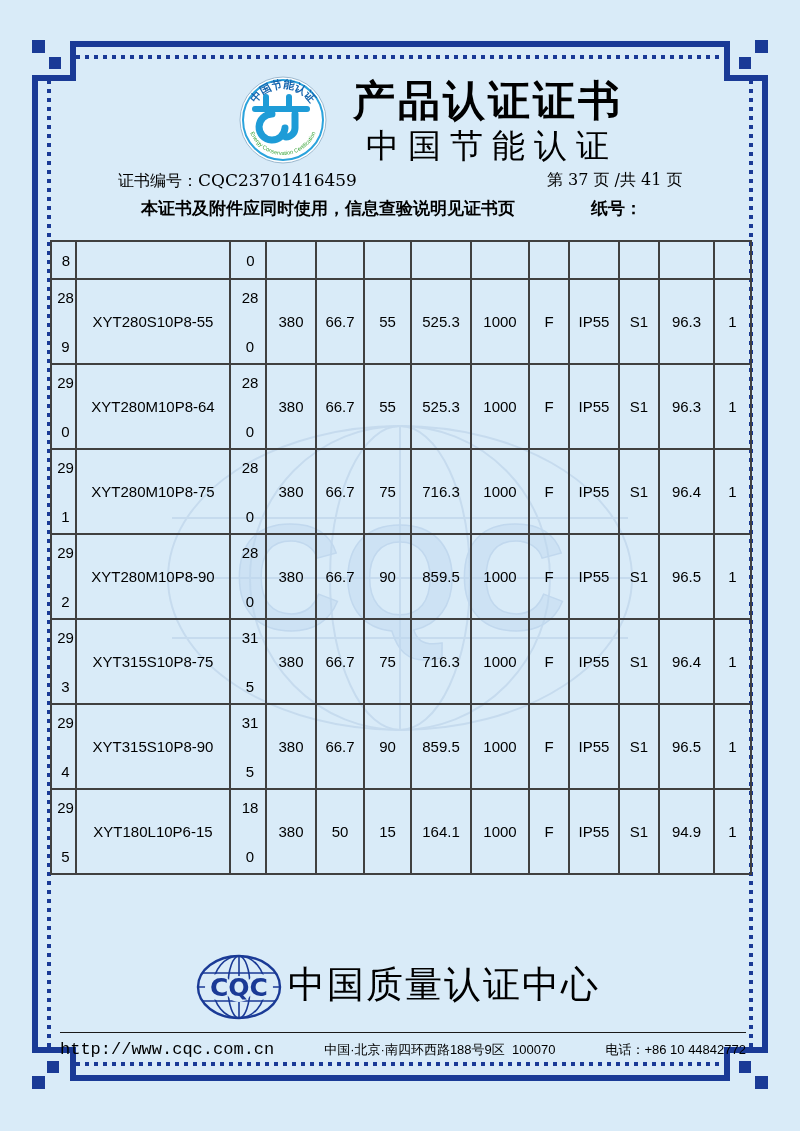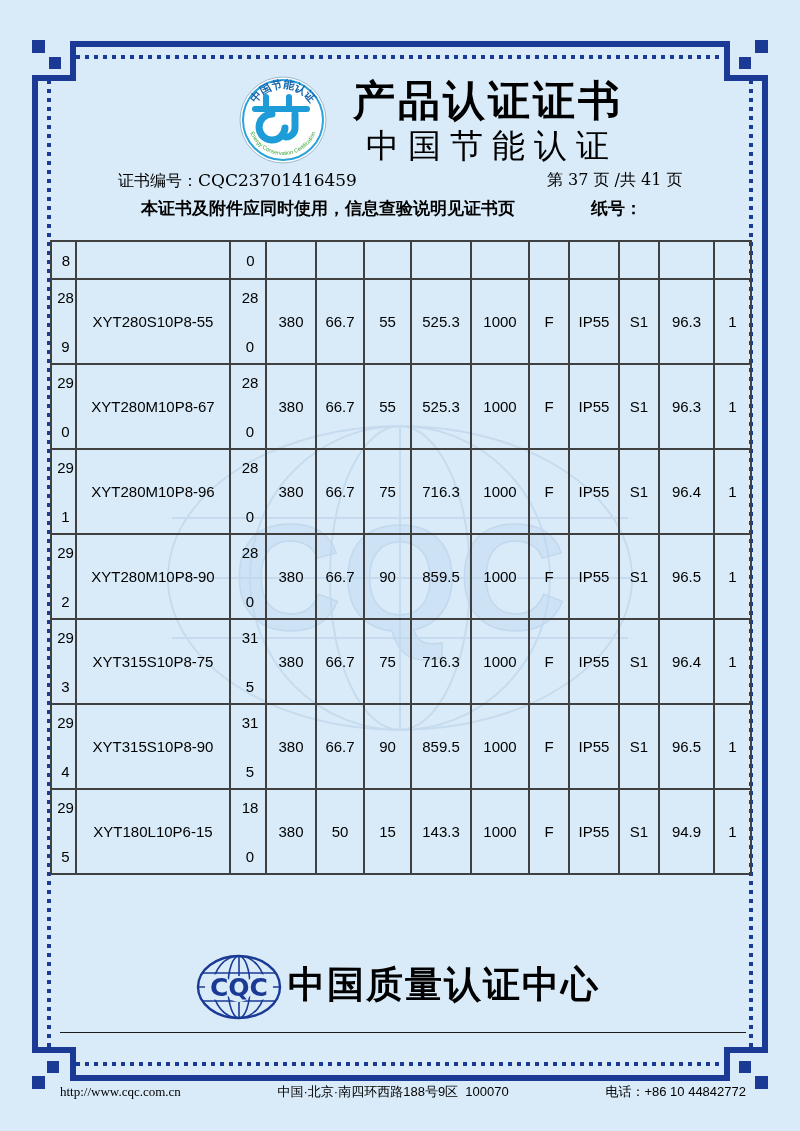--- a/index.html
+++ b/index.html
@@ -24,24 +24,24 @@
              font-size:15px;}
   table.cert td{border:2px solid #404040;padding:0;vertical-align:middle;text-align:center;overflow:hidden;}
   tr.rfull{height:85px;}
   tr.rpart{height:38px;}
   td.model{text-align:left;padding-left:9px;}
   td.no{text-align:left;vertical-align:middle;}
   .stack{display:flex;flex-direction:column;justify-content:space-between;height:66px;padding-left:4px;}
   .single{display:block;padding-left:5px;}
   
   .cqc-logo{position:absolute;left:196px;top:953px;}
-  .org{position:absolute;left:288px;top:960px;font-size:37px;letter-spacing:2px;font-weight:700;}
+  .org{position:absolute;left:288px;top:960px;font-size:37px;letter-spacing:2px;font-weight:400;}
   .botbar{position:absolute;left:60px;top:1032px;width:686px;border-top:1px solid #1a1a1a;padding-top:7px;
           display:flex;justify-content:space-between;align-items:baseline;font-size:13px;}
-  .botbar .url{font-family:Liberation Serif, serif;font-size:13px;margin-top:44px;}
+  .botbar .url{font-family:Liberation Mono, monospace;font-size:17px;}
   .botbar .addr{white-space:pre;}
 </style>
 </head>
 <body>
 
 <div class="page">
 
   <div class="bar" style="left:76px;top:41px;width:648px;height:6px;"></div>
   <div class="bar" style="left:76px;top:1075px;width:648px;height:6px;"></div>
   <div class="bar" style="left:32px;top:75px;width:6px;height:978px;"></div>
@@ -180,21 +180,21 @@
       <td>1</td>
     </tr>
 
     <tr class="rfull">
       <td class="no">
             <span class="stack">
               <span>29</span>
               <span>0</span>
             </span>
           </td>
-      <td class="model">XYT280M10P8-67</td>
+      <td class="model">XYT280M10P8-64</td>
       <td class="no">
             <span class="stack">
               <span>28</span>
               <span>0</span>
             </span>
           </td>
       <td>380</td>
       <td>66.7</td>
       <td>55</td>
       <td>525.3</td>
@@ -206,21 +206,21 @@
       <td>1</td>
     </tr>
 
     <tr class="rfull">
       <td class="no">
             <span class="stack">
               <span>29</span>
               <span>1</span>
             </span>
           </td>
-      <td class="model">XYT280M10P8-96</td>
+      <td class="model">XYT280M10P8-75</td>
       <td class="no">
             <span class="stack">
               <span>28</span>
               <span>0</span>
             </span>
           </td>
       <td>380</td>
       <td>66.7</td>
       <td>75</td>
       <td>716.3</td>
@@ -320,21 +320,21 @@
       <td class="model">XYT180L10P6-15</td>
       <td class="no">
             <span class="stack">
               <span>18</span>
               <span>0</span>
             </span>
           </td>
       <td>380</td>
       <td>50</td>
       <td>15</td>
-      <td>143.3</td>
+      <td>164.1</td>
       <td>1000</td>
       <td>F</td>
       <td>IP55</td>
       <td>S1</td>
       <td>94.9</td>
       <td>1</td>
     </tr>
   </tbody>
     </table>
 

